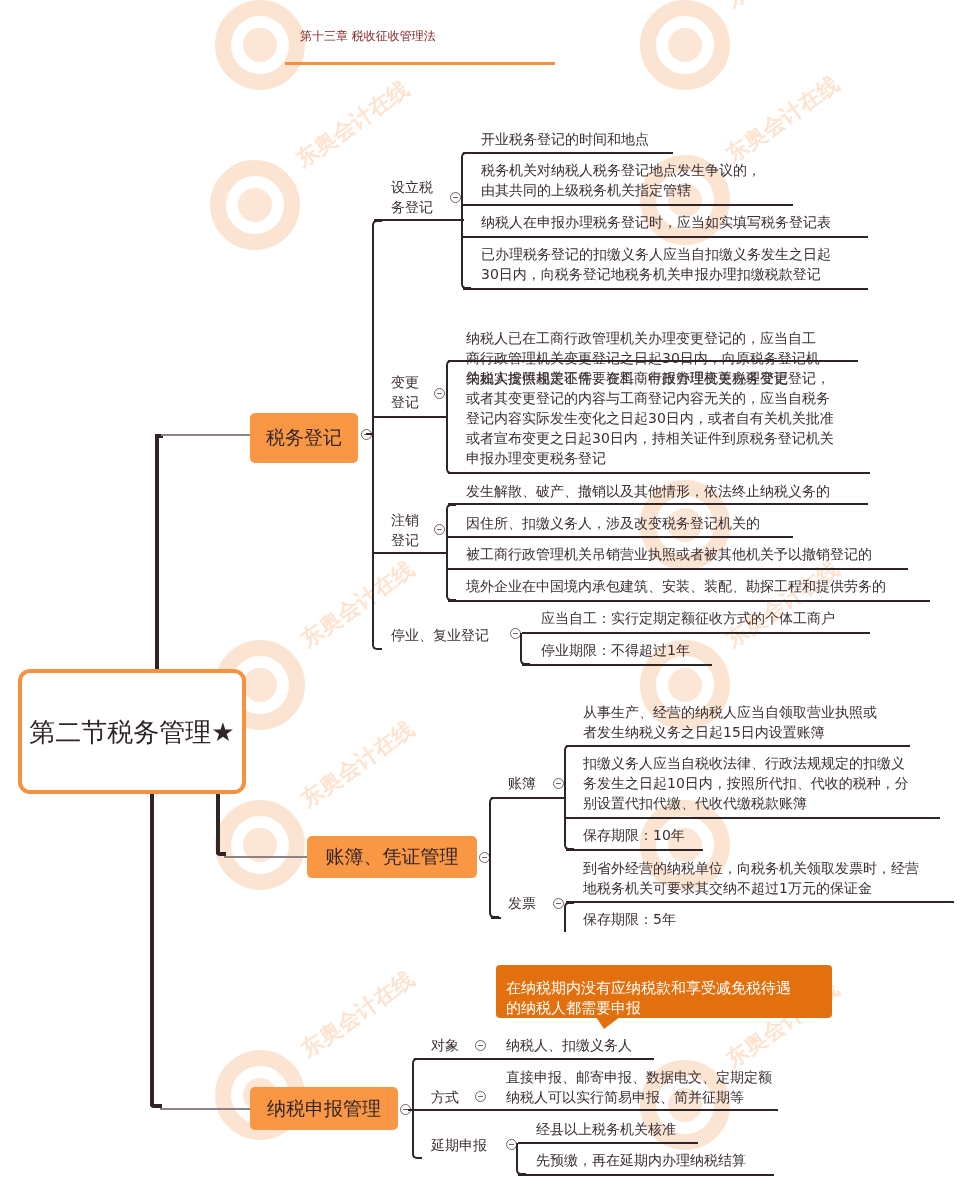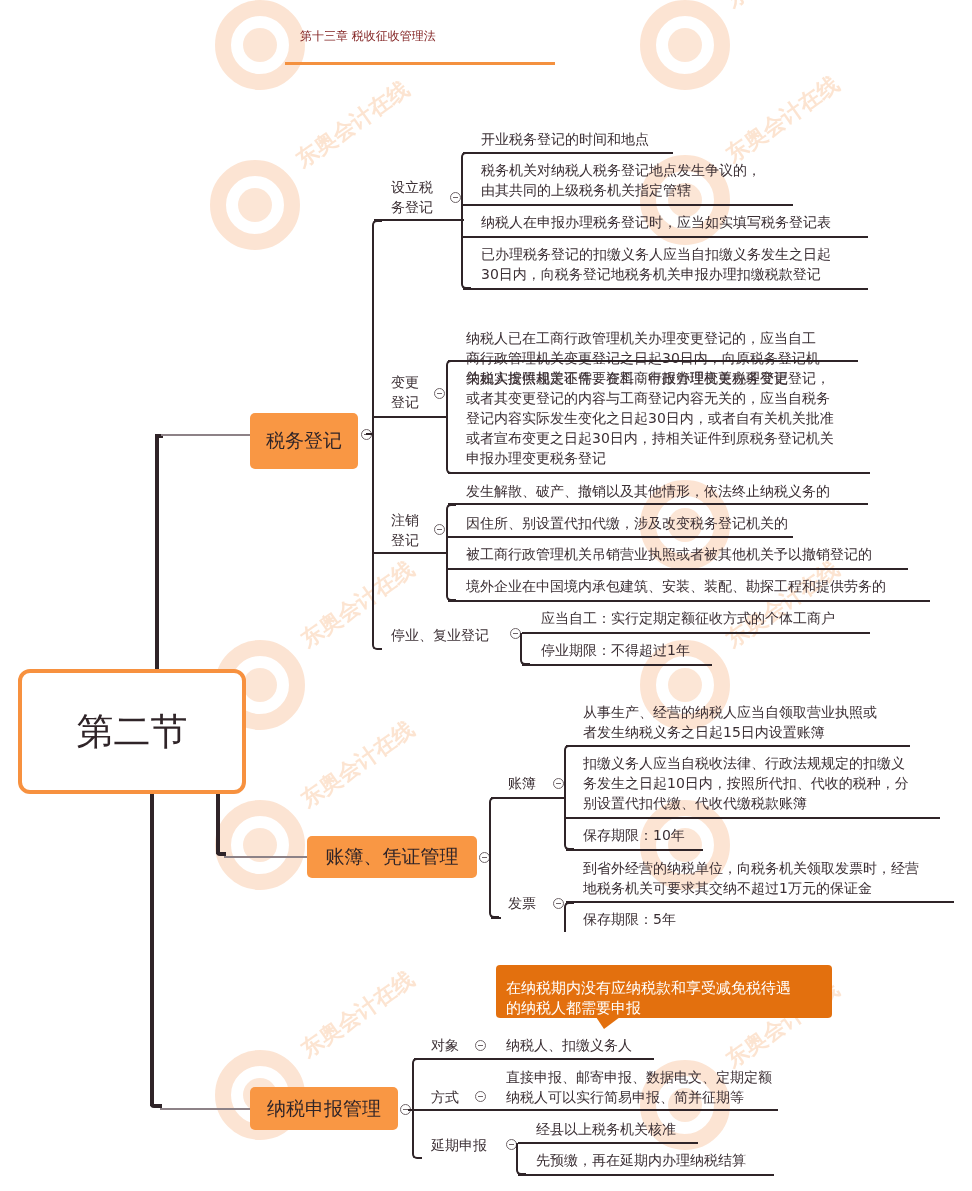--- a/index.html
+++ b/index.html
@@ -24,21 +24,21 @@
     }
     .title {
       position: absolute; left: 300px; top: 28px; font-size: 12px; color: #7f1d1d;
       white-space: nowrap;
     }
     .title-line { position: absolute; left: 285px; top: 62px; width: 270px; height: 3px; background: #f4913f; }
     .root {
       position: absolute; left: 18px; top: 669px; width: 228px; height: 125px;
       border: 4px solid #f7913f; border-radius: 12px; background: #fff; box-sizing: border-box;
       display: flex; flex-direction: row; align-items: center; justify-content: center;
-      font-size: 37px; line-height: 40px; color: #2f2428;
+      font-size: 26px; line-height: 40px; color: #2f2428;
     }
     .main-node {
       position: absolute; background: #f99744; border-radius: 5px; color: #2f2428;
       font-size: 19px; display: flex; align-items: center; justify-content: center; white-space: nowrap;
     }
     .line { position: absolute; background: #2f2428; }
     .gline { position: absolute; background: #8d8287; }
     .bracket {
       position: absolute; border-left: 2px solid #2f2428; border-top: 2px solid #2f2428; border-bottom: 2px solid #2f2428;
       border-radius: 5px 0 0 5px; box-sizing: border-box;
@@ -136,23 +136,24 @@
 <div class="line" style="left:216px;top:794px;width:4px;height:60px;"></div>
 <div class="line" style="left:216px;top:852px;width:10px;height:4px;border-radius:0 0 0 6px;"></div>
 <div class="gline" style="left:224px;top:856px;width:84px;height:2px;"></div>
 
 <div class="line" style="left:150px;top:794px;width:4px;height:312px;"></div>
 <div class="line" style="left:150px;top:1104px;width:12px;height:4px;border-radius:0 0 0 6px;"></div>
 <div class="gline" style="left:160px;top:1108px;width:92px;height:2px;"></div>
 
 <div class="root">
   <div>第二节</div>
-</div>
-
-<div class="main-node" style="left:250px;top:413px;width:108px;height:56px;">
+  <div>税务管理★</div>
+</div>
+
+<div class="main-node" style="left:250px;top:413px;width:108px;height:50px;">
   <span>税务登记</span>
 </div>
 <div class="toggle" style="left:361px;top:429px;"></div>
 <div class="bracket" style="left:372px;top:220px;width:10px;height:430px;border-bottom:2px solid #2f2428;"></div>
 <div class="line" style="left:366px;top:433px;width:8px;height:2px;"></div>
 
 <div class="sub" style="left:391px;top:177px;">设立税
 务登记</div>
 <div class="toggle" style="left:450px;top:192px;"></div>
 <div class="line" style="left:374px;top:219px;width:90px;height:2px;"></div>
@@ -185,21 +186,21 @@
 申报办理变更税务登记</div>
 <div class="uline" style="left:448px;top:472px;width:422px;"></div>
 
 <div class="sub" style="left:391px;top:510px;">注销
 登记</div>
 <div class="toggle" style="left:434px;top:524px;"></div>
 <div class="line" style="left:374px;top:552px;width:74px;height:2px;"></div>
 <div class="bracket" style="left:446px;top:504px;width:10px;height:97px;"></div>
 <div class="leaf" style="left:466px;top:481px;">发生解散、破产、撤销以及其他情形，依法终止纳税义务的</div>
 <div class="uline" style="left:448px;top:503px;width:420px;"></div>
-<div class="leaf" style="left:466px;top:513px;">因住所、别设置代扣代缴，涉及改变税务登记机关的</div>
+<div class="leaf" style="left:466px;top:513px;">因住所、扣缴义务人，涉及改变税务登记机关的</div>
 <div class="uline" style="left:448px;top:536px;width:345px;"></div>
 <div class="leaf" style="left:466px;top:544px;">被工商行政管理机关吊销营业执照或者被其他机关予以撤销登记的</div>
 <div class="uline" style="left:448px;top:568px;width:460px;"></div>
 <div class="leaf" style="left:466px;top:576px;">境外企业在中国境内承包建筑、安装、装配、勘探工程和提供劳务的</div>
 <div class="uline" style="left:448px;top:600px;width:482px;"></div>
 
 <div class="sub" style="left:391px;top:625px;">停业、复业登记</div>
 <div class="toggle" style="left:510px;top:628px;"></div>
 <div class="bracket" style="left:520px;top:633px;width:10px;height:32px;border-top:none;border-radius:0 0 0 5px;"></div>
 <div class="leaf" style="left:541px;top:608px;">应当自工：实行定期定额征收方式的个体工商户</div>

